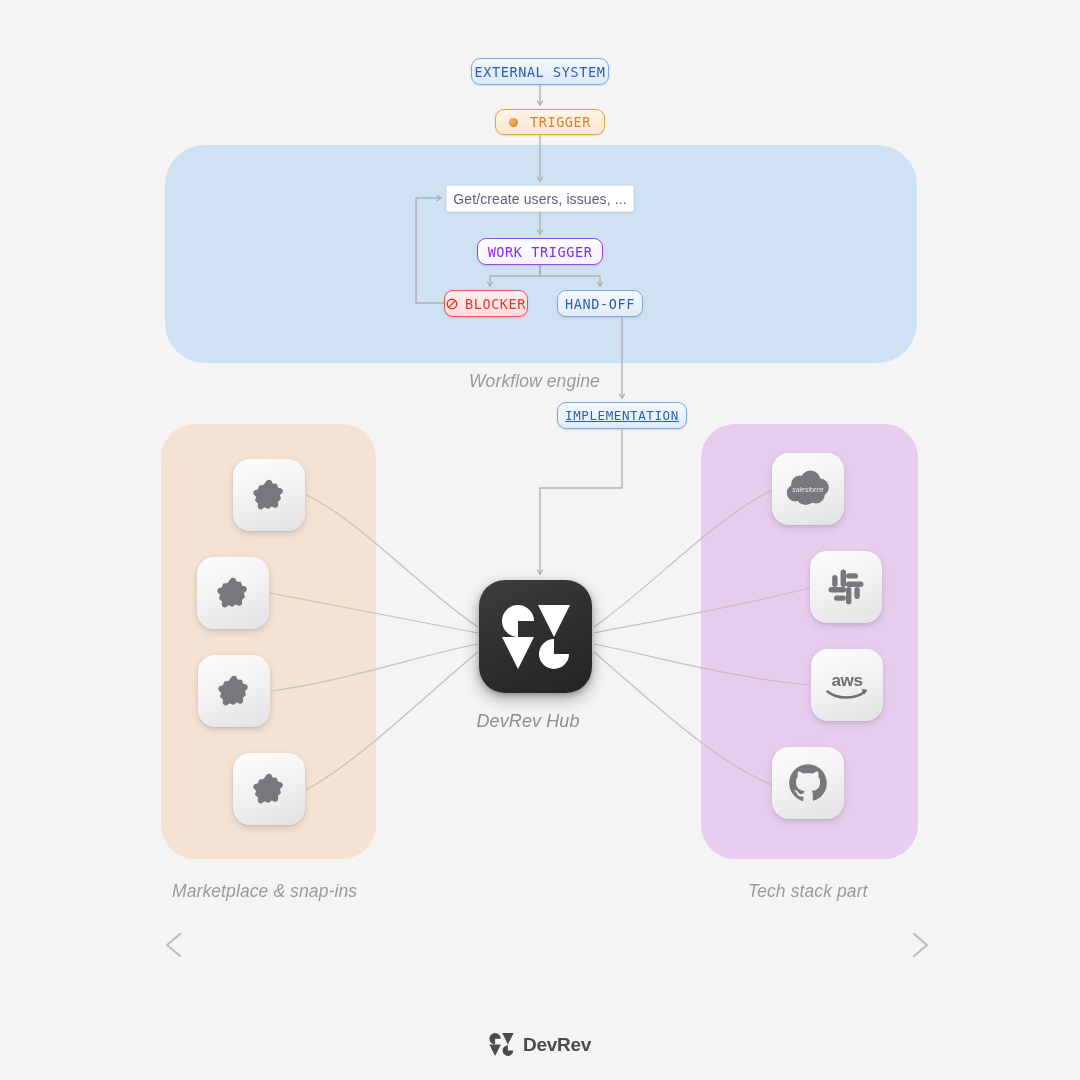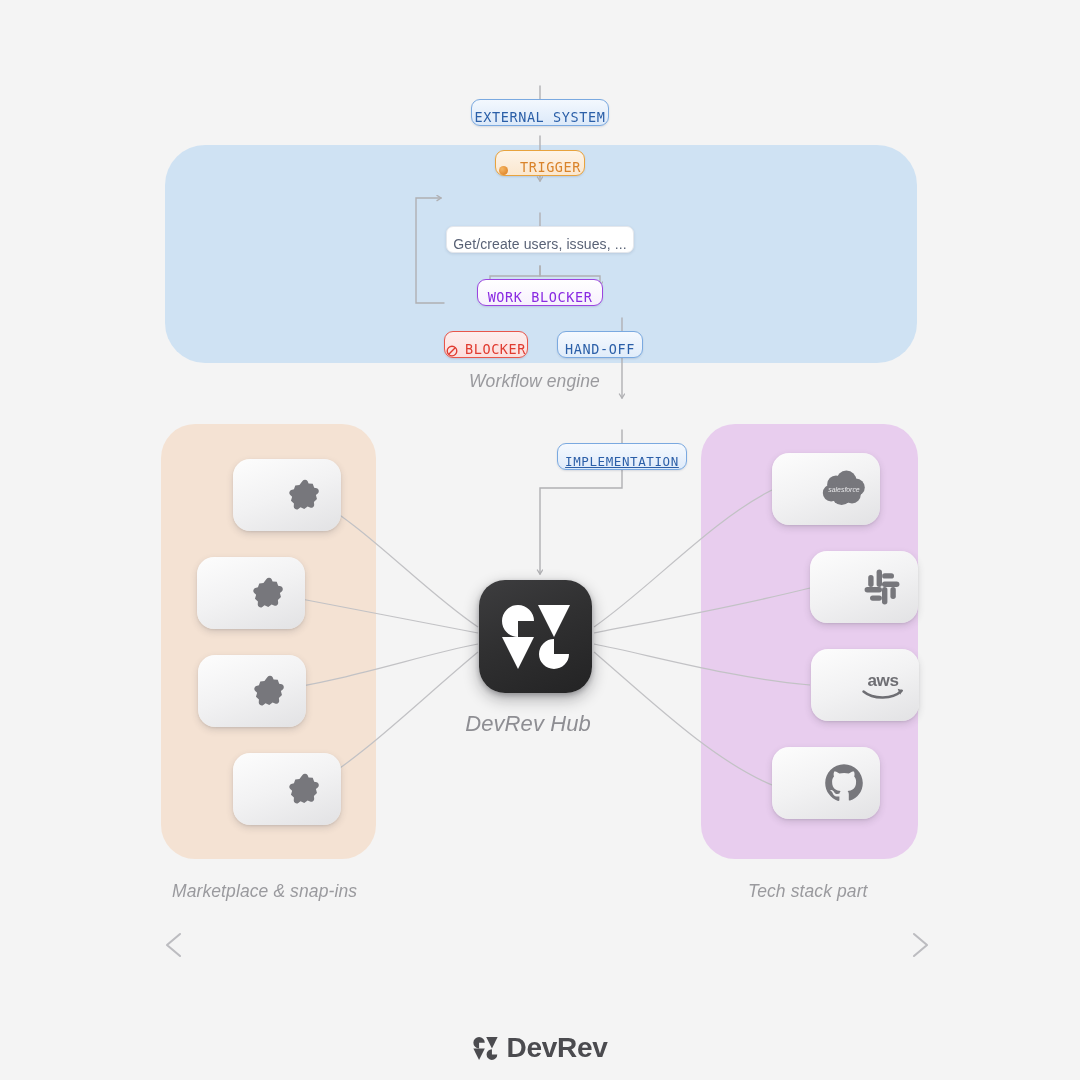--- a/index.html
+++ b/index.html
@@ -21,53 +21,52 @@
      background:#f4e2d3; border-radius:34px; }
   #zone-techstack { left:701px; top:424px; width:217px; height:435px;
      background:#e8cdee; border-radius:34px; }
 
   
   .lines { position:absolute; inset:0; width:1080px; height:1080px; pointer-events:none; }
 
   
   .node {
     position:absolute;
-    display:flex; align-items:flex-end; justify-content:center; gap:7px;
+    display:flex; align-items:center; justify-content:center; gap:7px;
     font-family:"DejaVu Sans Mono", monospace;
     font-size:13.5px; letter-spacing:0.6px;
     border-radius:9px;
     box-sizing:border-box;
     white-space:nowrap;
     box-shadow:0 1px 2px rgba(20,40,80,0.13);
-    margin-top:41px;
   }
   #node-external {
     left:471px; top:58px; width:138px; height:27px;
     border:1.6px solid #7aa9e0; color:#2b5fa8;
     background:linear-gradient(180deg,#f3f8fe 0%,#dce9f9 100%);
   }
   #node-trigger {
-    left:495px; top:109px; width:90px; height:26px;
+    left:495px; top:109px; width:110px; height:26px;
     border:1.6px solid #e8a košt;
     border:1.6px solid #e8a33d; color:#d9832a;
     background:linear-gradient(180deg,#fdf4e8 0%,#fbe7cf 100%);
     gap:12px;
   }
   #node-trigger .dot {
     width:9px; height:9px; border-radius:50%;
     background:radial-gradient(circle at 35% 33%, #f5b765 0%, #e1872c 75%);
     display:inline-block; flex:none;
   }
   #node-getcreate {
     left:446px; top:185px; width:188px; height:27px;
     border:1px solid #e4e7ec; color:#596276;
     background:#ffffff;
     font-family:"Liberation Sans", sans-serif;
     font-size:14px; letter-spacing:0.1px;
-    border-radius:7px;
+    border-radius:2px;
     box-shadow:0 1px 3px rgba(30,50,80,0.13);
   }
   #node-work {
     left:477px; top:238px; width:126px; height:27px;
     border:1.6px solid #9b45e0; color:#8a2be2;
     background:linear-gradient(180deg,#ffffff 0%,#f7f1fd 100%);
   }
   #node-blocker {
     left:444px; top:290px; width:84px; height:27px;
     border:1.6px solid #e8564a; color:#e03a2f;
@@ -94,53 +93,53 @@
     position:absolute;
     color:#9a9a9e; font-size:17.5px; letter-spacing:0.1px;
     white-space:nowrap;
     font-style:italic;
   }
   #cap-workflow { left:469px; top:371px; }
   #cap-marketplace { left:172px; top:881px; }
   #cap-techstack { left:748px; top:881px;text-align:right; }
   #cap-hub {
     left:0; top:711px; width:1056px; text-align:center;
-    color:#8e8e93; font-size:22px;
+    color:#8e8e93; font-size:18px;
   }
   #cap-realtime {
     left:0; top:967px; width:1080px; text-align:center;
     color:#8e8e93; font-size:18px;
   }
 
   
   .tile {
     position:absolute;
     border-radius:17px;
     background:linear-gradient(160deg,#fdfdfd 0%,#f2f2f3 48%,#e2e2e4 100%);
     box-shadow:0 3px 7px rgba(60,60,70,0.17), 0 1px 2px rgba(60,60,70,0.1);
-    display:flex; align-items:center; justify-content:center;padding-left:36px;
+    display:flex; align-items:center; justify-content:center;
   }
   .tile svg { display:block; }
 
   
   #hub-tile {
     position:absolute; left:479px; top:580px; width:113px; height:113px;
     border-radius:26px;
     background:linear-gradient(155deg,#3d3d3f 0%,#303031 45%,#232324 100%);
     box-shadow:0 6px 16px rgba(25,25,30,0.33), 0 2px 5px rgba(25,25,30,0.25);
     display:flex; align-items:center; justify-content:center;
   }
 
   
   #footer-brand {
     position:absolute; left:0; top:1032px; width:1080px;
     display:flex; align-items:center; justify-content:center; gap:9px;
   }
   #footer-brand .word {
-    font-size:28px; font-weight:bold; color:#4b4b4f; letter-spacing:-0.3px;
+    font-size:19px; font-weight:bold; color:#4b4b4f; letter-spacing:-0.3px;
   }
 </style>
 </head>
 <body>
 
 <div class="stage">
 
   <div class="zone" id="zone-workflow"></div>
   <div class="zone" id="zone-marketplace"></div>
   <div class="zone" id="zone-techstack"></div>
@@ -204,21 +203,21 @@
   <div class="node" id="node-trigger">
     <span class="dot"></span>
     <span>TRIGGER</span>
   </div>
 
   <div class="node" id="node-getcreate">
     <span>Get/create users, issues, ...</span>
   </div>
 
   <div class="node" id="node-work">
-    <span>WORK BLOCKER</span>
+    <span>WORK TRIGGER</span>
   </div>
 
   <div class="node" id="node-blocker">
     <svg class="ban" viewBox="0 0 16 16">
       <circle cx="8" cy="8" r="6.4" fill="none" stroke="#e03a2f" stroke-width="1.8"></circle>
       <line x1="3.7" y1="12.3" x2="12.3" y2="3.7" stroke="#e03a2f" stroke-width="1.8"></line>
     </svg>
     <span>BLOCKER</span>
   </div>
 

